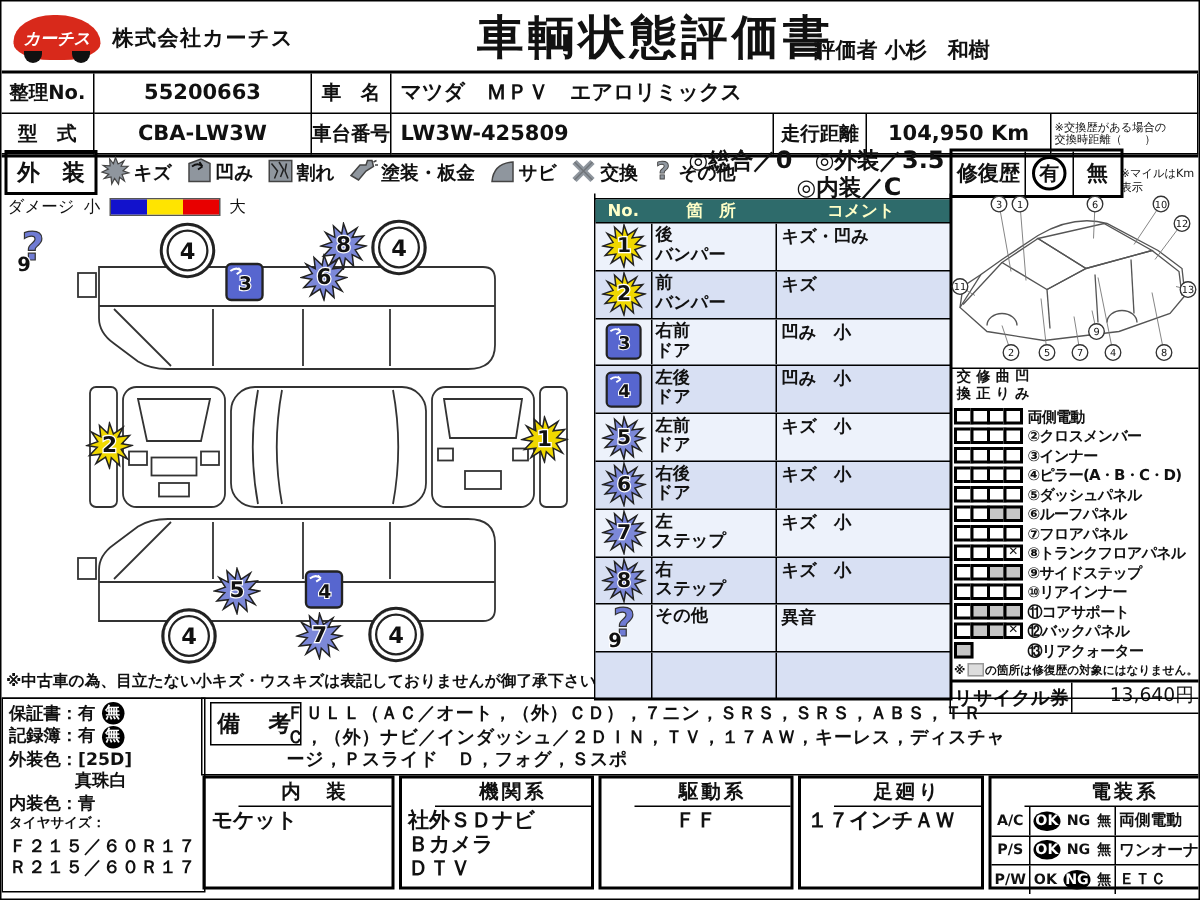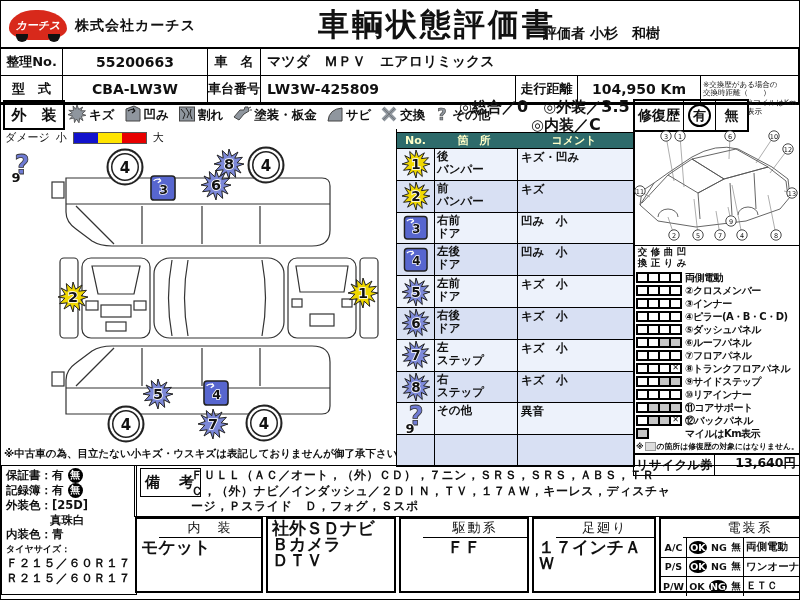--- a/index.html
+++ b/index.html
@@ -29,21 +29,21 @@
   #legend-icons{left:66px;top:99px;height:30px;display:flex;align-items:center;gap:9px;}
   .legend-item{display:flex;align-items:center;gap:2px;font-size:12.5px;font-weight:bold;}
   #scores{left:458px;top:97px;width:174px;height:38px;font-size:15px;font-weight:bold;line-height:18px;}
   #scores .l2{margin-left:72px;}
   #scores .sv{font-size:16px;}
   #repair-box{left:632px;top:98px;width:112px;height:29px;border:2px solid #000;display:flex;align-items:stretch;}
   #repair-box .rlab{width:48px;display:flex;align-items:center;justify-content:center;font-weight:bold;font-size:14px;border-right:1px solid #000;}
   #repair-box .ropt{flex:1;display:flex;align-items:center;justify-content:center;font-size:14px;font-weight:bold;}
   #repair-box .ropt+.ropt{border-left:1px solid #000;}
   .ring{display:inline-flex;width:19px;height:19px;border:2.5px solid #000;border-radius:50%;align-items:center;justify-content:center;font-size:13px;}
-  #mile-note{left:746px;top:97px;width:52px;font-size:7.5px;line-height:9px;}
+  #mile-note{left:746px;top:110px;width:52px;font-size:7.5px;line-height:9px;}
   
   #left-panel{left:0;top:128px;width:395px;height:336px;border-right:1px solid #000;border-bottom:1px solid #000;}
   #scale-row{position:absolute;left:4px;top:1px;display:flex;align-items:center;gap:6px;font-size:11px;}
   #scale-bar{display:flex;width:72px;height:10px;border:1px solid #555;}
   #scale-bar div{flex:1;}
   #diagram-area{position:absolute;left:1px;top:17px;width:392px;height:300px;}
   #car-svg{position:absolute;left:0;top:0;}
   .marker{position:absolute;transform:translate(-50%,-50%);z-index:3;}
   .wheel{position:absolute;transform:translate(-50%,-50%);width:33px;height:33px;background:#fff;border:2px solid #222;border-radius:50%;
      box-shadow:inset 0 0 0 2.5px #fff,inset 0 0 0 4px #222;display:flex;align-items:center;justify-content:center;
@@ -69,37 +69,37 @@
   .fg-cell{width:9px;height:7px;border:2px solid #000;margin-right:0;}
   .fg-cell+ .fg-cell{margin-left:-2px;}
   .fg-cell.w{background:#fff;} .fg-cell.g{background:#c6c6c6;}
   .fg-cell.x{background:#fff;font-size:8px;font-weight:bold;line-height:6px;text-align:center;}
   .fg-cell.none{border-color:transparent;background:transparent;}
   .fg-label{font-size:10px;margin-left:3px;white-space:nowrap;font-weight:bold;letter-spacing:-0.5px;}
   #frame-note{position:absolute;left:2px;top:312px;font-size:7.8px;font-weight:bold;display:flex;align-items:center;gap:1px;white-space:nowrap;}
   #gray-swatch{display:inline-block;width:9px;height:7px;background:#ddd;border:1px solid #999;}
   #recycle-row{position:absolute;left:0;top:324px;width:166px;height:20px;border-top:2px solid #000;display:flex;}
   #recycle-row .rl{font-size:12.5px;font-weight:bold;padding:0 2px;border-right:1px solid #000;height:100%;display:flex;align-items:center;}
-  #recycle-row .rv{flex:1;text-align:right;font-size:12.5px;font-weight:bold;padding-right:4px;}
+  #recycle-row .rv{flex:1;text-align:right;font-size:12.5px;font-weight:normal;padding-right:4px;}
   
   #left-bottom{left:0;top:464px;width:130px;height:126px;border:1.5px solid #000;padding:2px 0 0 4px;font-size:11.5px;line-height:14.5px;font-weight:bold;}
   #left-bottom .small{font-size:9px;}
   #left-bottom .tire{font-size:12px;letter-spacing:0.5px;}
   #left-bottom .indent{padding-left:44px;}
   .inv{display:inline-flex;width:15px;height:15px;background:#000;color:#fff;border-radius:50%;align-items:center;justify-content:center;
        font-size:10px;vertical-align:middle;margin-left:4px;}
   
   #remarks-box{left:133px;top:464px;width:664px;height:50px;border:1.5px solid #000;}
   #remarks-label{position:absolute;left:5px;top:2px;border:1.5px solid #000;font-size:15px;font-weight:bold;padding:4px 4px;letter-spacing:2px;}
   #remarks-text{position:absolute;left:56px;top:2px;width:480px;font-size:12px;line-height:15.5px;font-weight:bold;letter-spacing:0.5px;}
   
   #bottom-area{left:134px;top:516px;width:664px;height:76px;display:flex;gap:3px;}
   .bcol{border:2px solid #000;display:flex;flex-direction:column;}
-  .bhead{height:18px;border-bottom:1.5px solid #000;display:flex;align-items:center;justify-content:center;font-weight:normal;font-size:13px;letter-spacing:2px;margin-left:22px;}
-  .blines{padding:1px 4px;font-size:17px;line-height:16px;font-weight:bold;}
+  .bhead{height:18px;border-bottom:1.5px solid #000;display:flex;align-items:center;justify-content:center;font-weight:bold;font-size:13px;letter-spacing:2px;margin-left:22px;}
+  .blines{padding:1px 4px;font-size:14px;line-height:16px;font-weight:bold;}
   #elec-box{width:156px;}
   .erow{display:flex;align-items:center;height:18.5px;border-top:1px solid #000;font-weight:bold;}
   .erow:first-child{border-top:none;}
   .elabel{width:25px;font-size:9.5px;border-right:1px solid #000;height:100%;display:flex;align-items:center;justify-content:center;}
   .eokng{width:56px;font-size:9.5px;display:flex;align-items:center;justify-content:space-around;height:100%;border-right:1px solid #000;}
   .eokng .sel{background:#000;color:#fff;border-radius:50%;padding:1px 1px;}
   .eextra{flex:1;font-size:10.5px;white-space:nowrap;padding-left:2px;overflow:hidden;}
   svg text{font-family:"DejaVu Sans","Liberation Sans",sans-serif;}
 </style>
 </head>
@@ -551,21 +551,21 @@
           <div class="fg-cell g"></div>
           <div class="fg-cell g"></div>
           <div class="fg-cell x">✕</div>
           <span class="fg-label">⑫バックパネル</span>
         </div>
         <div class="fg-row">
           <div class="fg-cell g"></div>
           <div class="fg-cell none"></div>
           <div class="fg-cell none"></div>
           <div class="fg-cell none"></div>
-          <span class="fg-label">マイルはKm表示</span>
+          <span class="fg-label">⑬リアクォーター</span>
         </div>
       </div>
     <div id="frame-note">
       <span>※</span>
       <span id="gray-swatch"></span>
       <span>の箇所は修復歴の対象にはなりません。</span>
     </div>
     <div id="recycle-row">
       <div class="rl">リサイクル券</div>
       <div class="rv">13,640円</div>
@@ -590,20 +590,21 @@
 
   <div class="abs" id="bottom-area">
     <div id="bottom-cols" style="display:flex;gap:3px;">
         <div class="bcol" style="width: 124px;">
           <div class="bhead">内　装</div>
           <div class="blines">
             <div>モケット</div>
           </div>
         </div>
         <div class="bcol" style="width: 126px;">
+          <div class="bhead">機関系</div>
           <div class="blines">
             <div>社外ＳＤナビ</div>
             <div>Ｂカメラ</div>
             <div>ＤＴＶ</div>
           </div>
         </div>
         <div class="bcol" style="width: 126px; text-align: center;">
           <div class="bhead">駆動系</div>
           <div class="blines">
             <div>ＦＦ</div>

